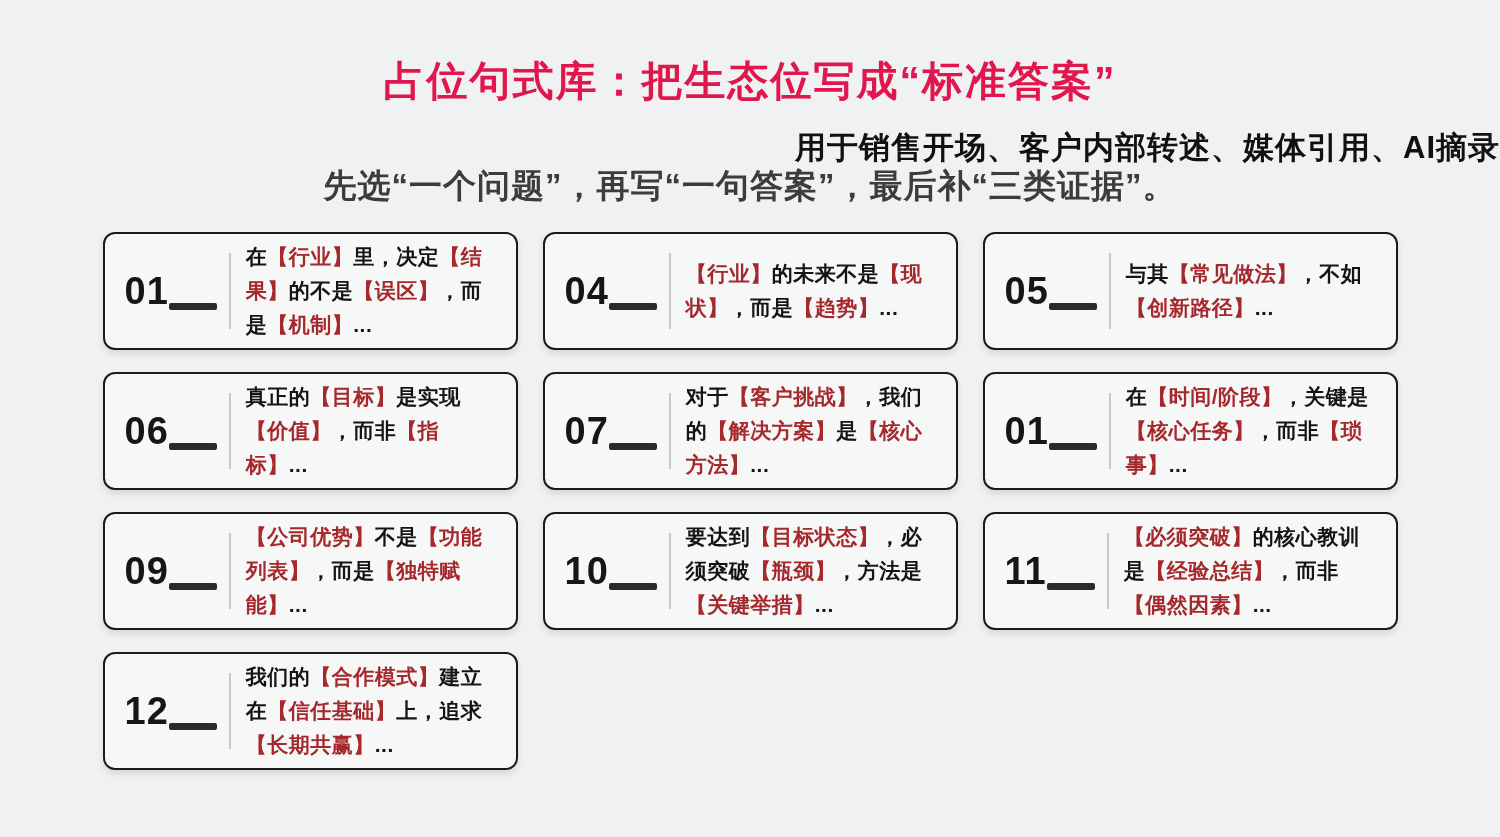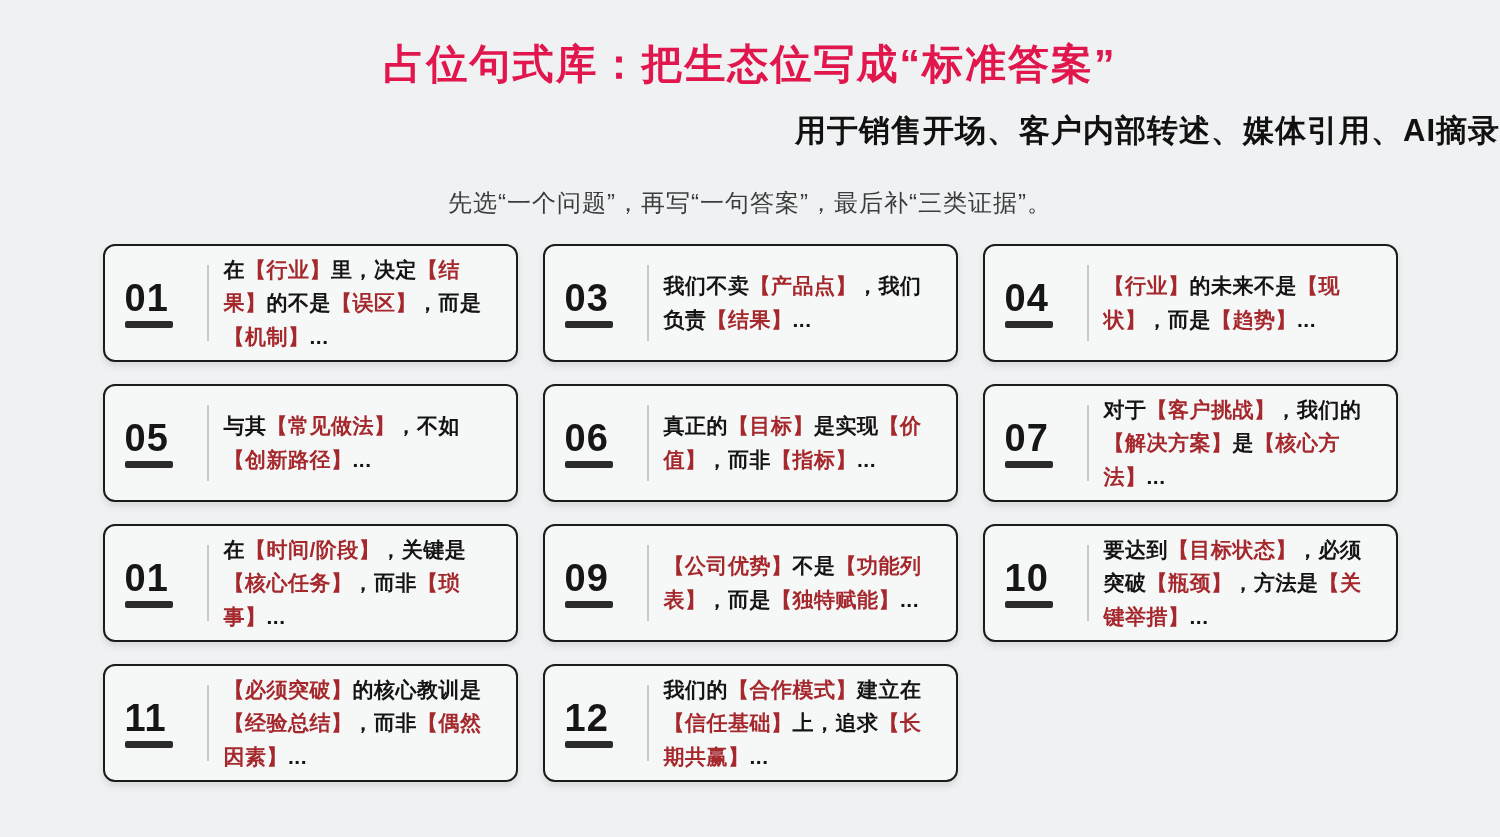--- a/index.html
+++ b/index.html
@@ -11,45 +11,44 @@
     --ink:#141414;
     --divider:#C8C9CC;
   }
   *{margin:0;padding:0;box-sizing:border-box;}
   html,body{width:1500px;height:837px;}
   body{
     background:var(--bg);
     font-family:"Liberation Sans","DejaVu Sans",sans-serif;
     overflow:hidden;
   }
-  .page{width:1500px;height:837px;padding-top:43px;}
+  .page{width:1500px;height:837px;padding-top:60px;}
   .title{
     text-align:center;
     font-size:41px;
     font-weight:900;
     letter-spacing:2px;
     color:var(--title-red);
     line-height:1.05;
   }
   .subtitle{
     text-align:right;
     font-size:31px;
     font-weight:700;
     letter-spacing:1px;
     color:#111111;
     margin-top:26px;
     line-height:1.2;
   }
   .tagline{
     text-align:center;
-    font-size:24px;
-    font-weight:400;
+    font-size:33px;
+    font-weight:700;
     letter-spacing:1px;
     color:#3C3C3C;
-    margin-top:40px;
     line-height:1.2;
   }
   .grid{
     margin-top:26px;
     display:grid;
     grid-template-columns:repeat(3,415px);
     grid-auto-rows:118px;
     column-gap:25px;
     row-gap:22px;
     justify-content:center;
@@ -59,22 +58,22 @@
     border:2.5px solid var(--card-border);
     border-radius:12px;
     box-shadow:0 4px 7px rgba(0,0,0,0.10);
     display:flex;
     align-items:center;
     padding:0 18px 0 20px;
   }
   .num-wrap{
     flex:0 0 70px;
     display:flex;
-    flex-direction:column;
-    align-items:flex-start;
+    flex-direction:row;
+    align-items:flex-end;
   }
   .card-num{
     font-size:38px;
     font-weight:800;
     letter-spacing:1px;
     color:#161616;
     line-height:1;
   }
   .num-bar{
     width:48px;
@@ -112,28 +111,20 @@
   <div class="card">
     <div class="num-wrap">
       <span class="card-num">01</span>
       <span class="num-bar"></span>
     </div>
     <div class="card-divider"></div>
     <p class="card-text"><span class="plain">在</span><span class="hl">【行业】</span><span class="plain">里，决定</span><span class="hl">【结果】</span><span class="plain">的不是</span><span class="hl">【误区】</span><span class="plain">，而是</span><span class="hl">【机制】</span><span class="plain">...</span></p>
   </div>
 
 
-  <div class="card">
-    <div class="num-wrap">
-      <span class="card-num">03</span>
-      <span class="num-bar"></span>
-    </div>
-    <div class="card-divider"></div>
-    <p class="card-text"><span class="plain">我们不卖</span><span class="hl">【产品点】</span><span class="plain">，我们负责</span><span class="hl">【结果】</span><span class="plain">...</span></p>
-  </div>
 
   <div class="card">
     <div class="num-wrap">
       <span class="card-num">04</span>
       <span class="num-bar"></span>
     </div>
     <div class="card-divider"></div>
     <p class="card-text"><span class="hl">【行业】</span><span class="plain">的未来不是</span><span class="hl">【现状】</span><span class="plain">，而是</span><span class="hl">【趋势】</span><span class="plain">...</span></p>
   </div>
 

